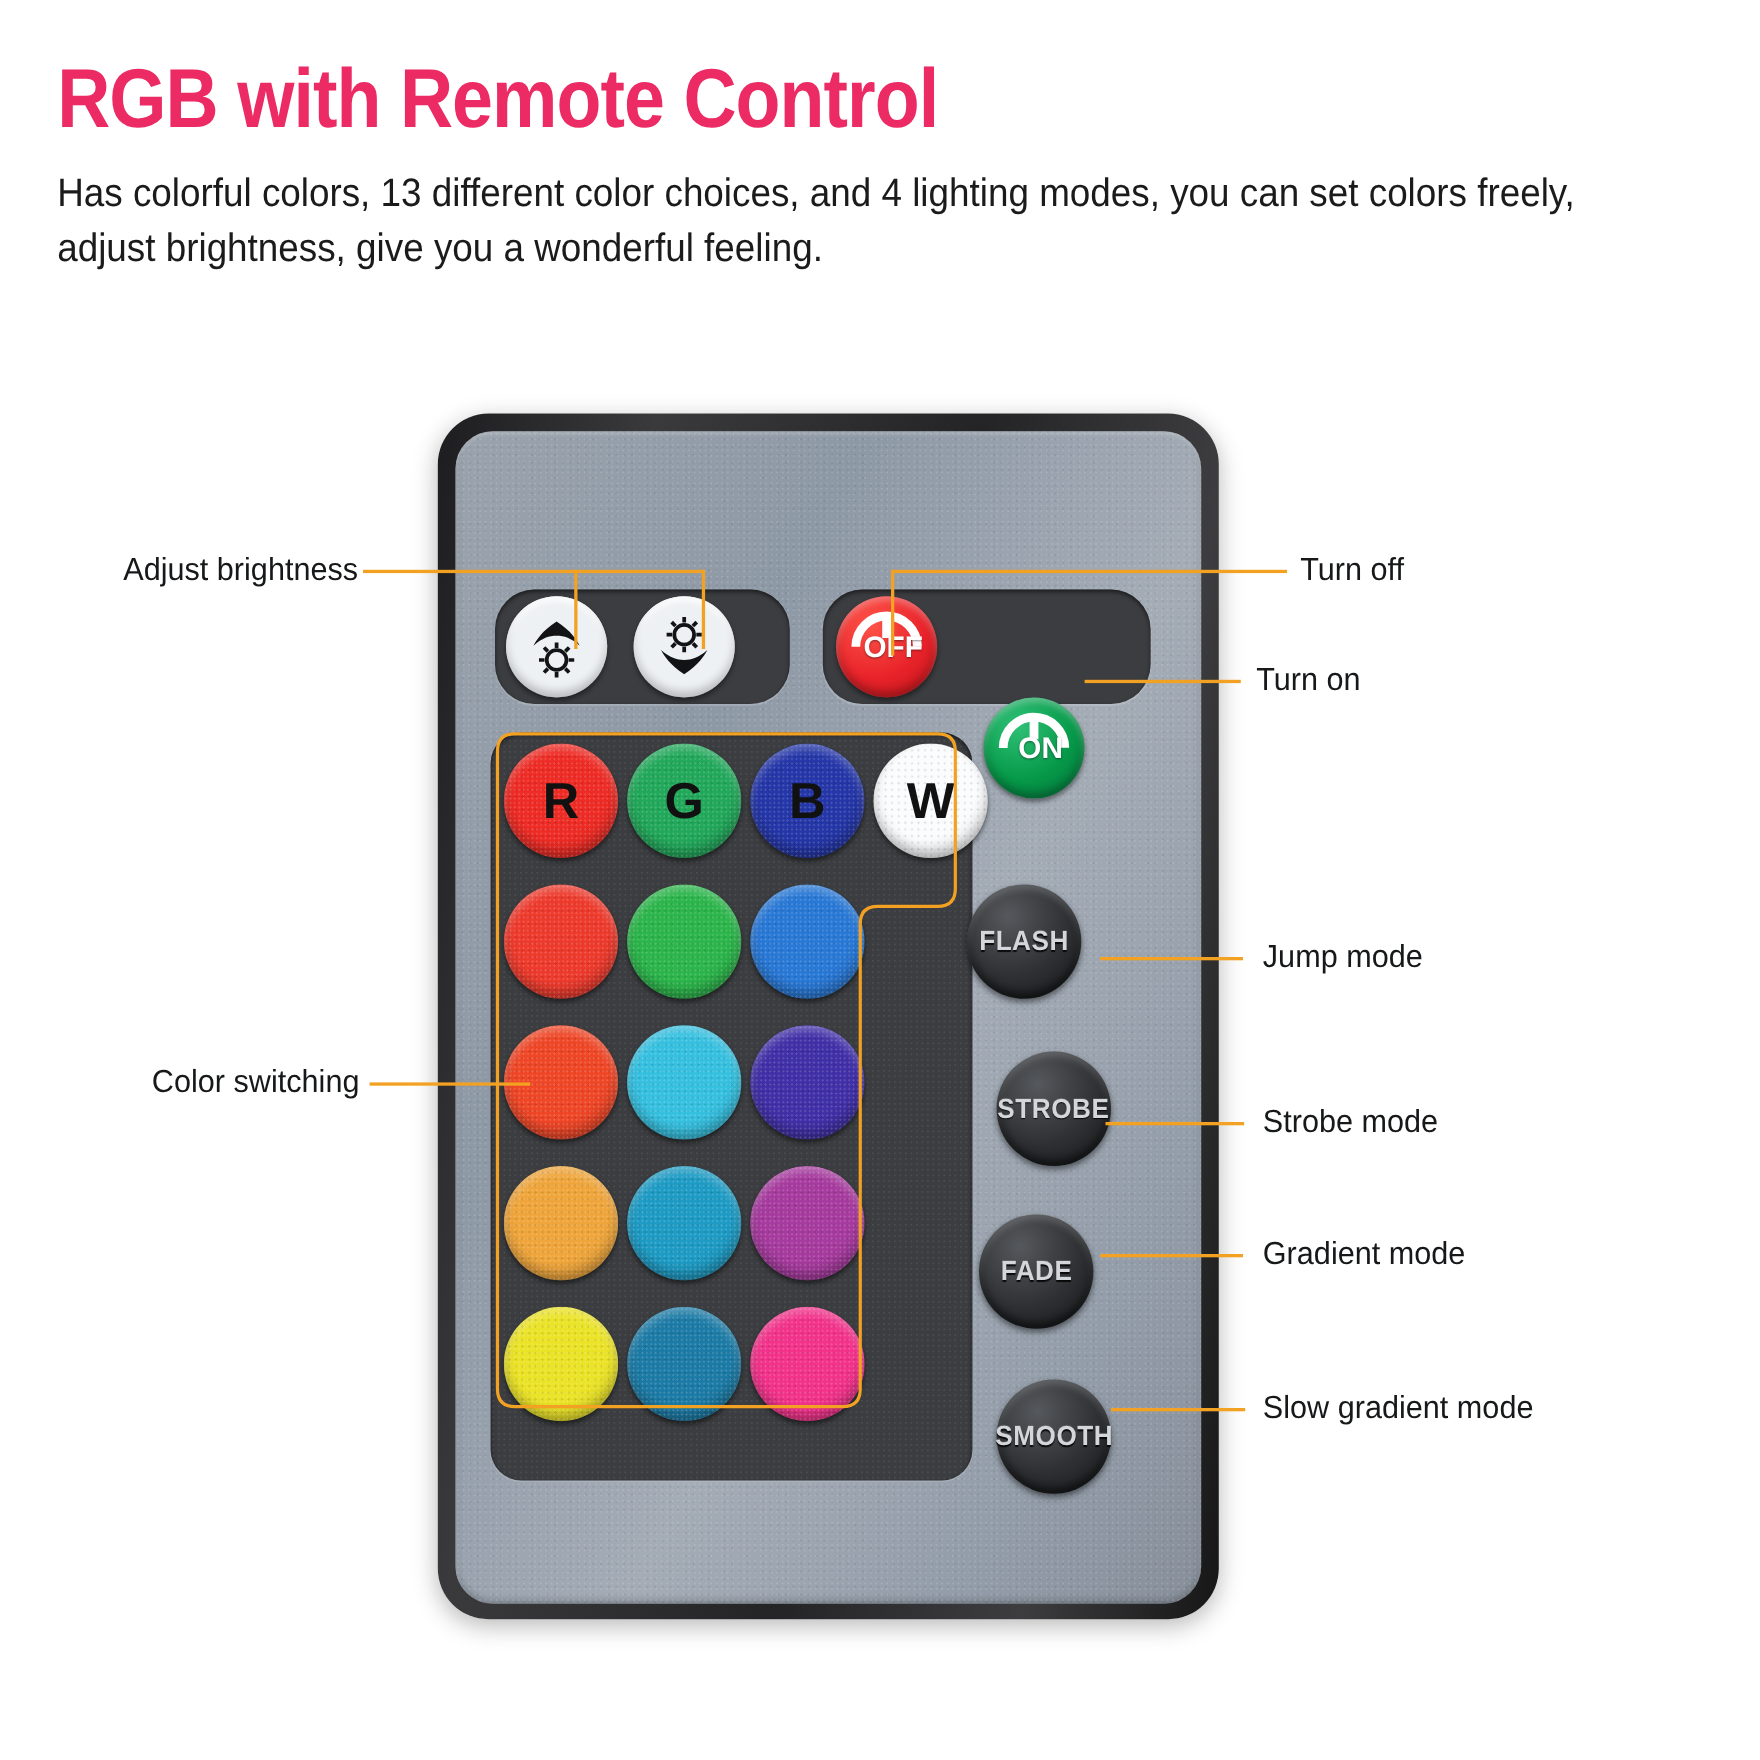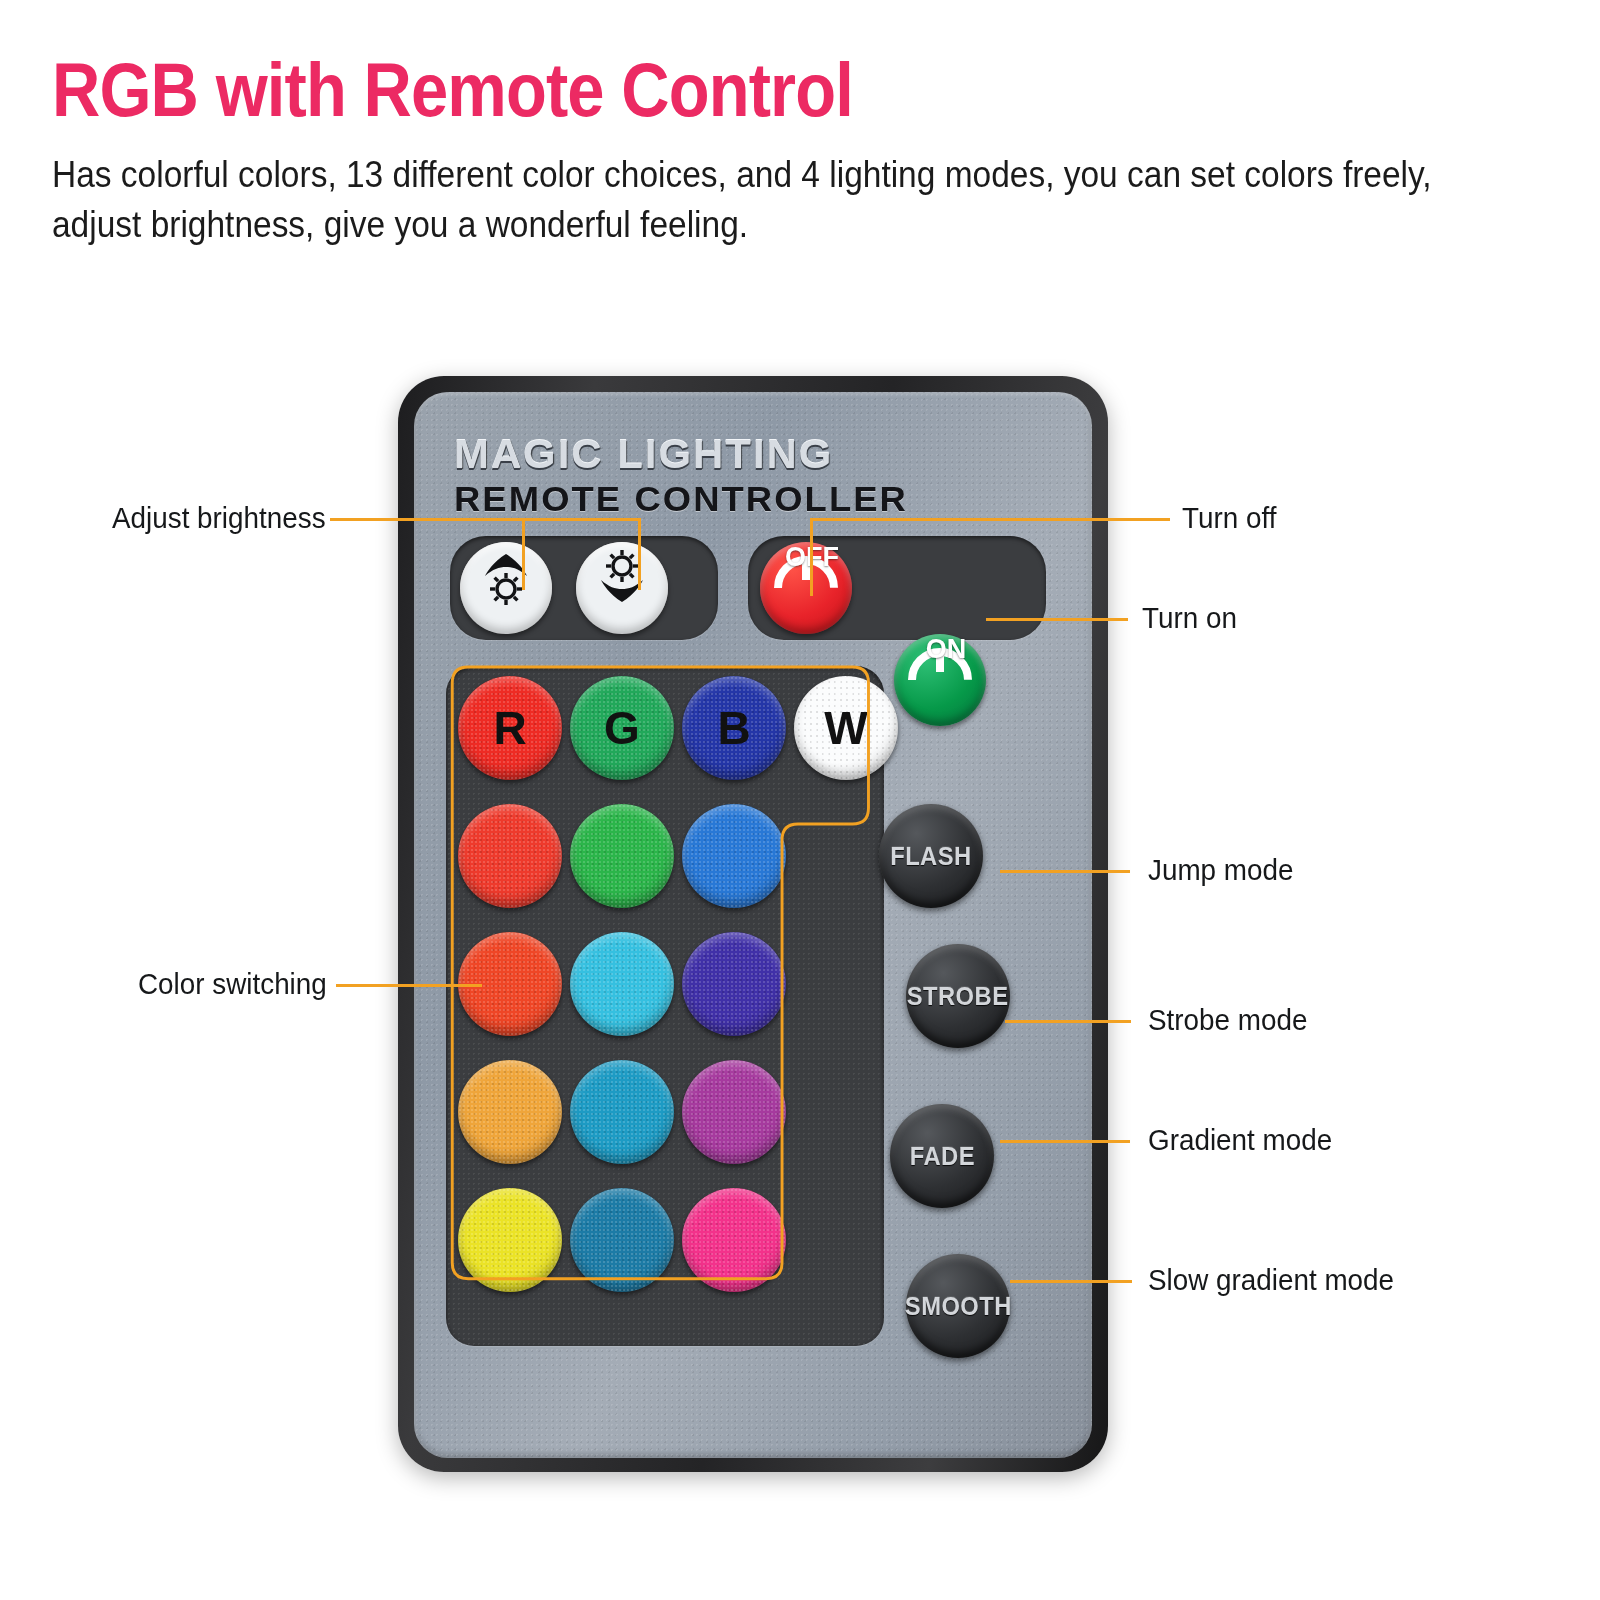--- a/index.html
+++ b/index.html
@@ -64,21 +64,21 @@
 
   
   .pad{
     position:absolute;background:#3b3d40;border-radius:36px;z-index:2;
     box-shadow:inset 0 2px 4px rgba(0,0,0,.55), 0 1px 1px rgba(255,255,255,.18);
   }
   #pad-bright{left:52px;top:160px;width:268px;height:104px;}
   #pad-power{left:350px;top:160px;width:298px;height:104px;}
 
   
-  .key{position:absolute;z-index:3;display:flex;align-items:flex-start;justify-content:center;}
+  .key{position:absolute;z-index:3;display:flex;align-items:center;justify-content:center;}
   .bright-key{
     width:92px;height:92px;border-radius:50%;background:#eef1f3;
     box-shadow:inset 0 -5px 8px rgba(0,0,0,.22), inset 0 4px 6px rgba(255,255,255,.9), 0 3px 5px rgba(0,0,0,.45);
   }
   #key-bright-up{left:62px;top:166px;}
   #key-bright-down{left:178px;top:166px;}
 
   .power-key{
     width:92px;height:92px;border-radius:50%;
     box-shadow:inset 0 -5px 9px rgba(0,0,0,.30), inset 0 4px 7px rgba(255,255,255,.35), 0 3px 5px rgba(0,0,0,.45);
@@ -153,24 +153,20 @@
 <body>
 
 <div id="header">
   <h1 id="title" style="color: rgb(236, 42, 99);">RGB with Remote Control</h1>
   <p id="subtitle">Has colorful colors, 13 different color choices, and 4 lighting modes, you can set colors freely, adjust brightness, give you a wonderful feeling.</p>
 </div>
 
 <div id="remote">
   <div id="face"></div>
 
-  <div id="brand">
-    <div class="brand-line" id="brand-1">MAGIC LIGHTING</div>
-    <div class="brand-line" id="brand-2">REMOTE CONTROLLER</div>
-  </div>
 
   <div class="pad" id="pad-bright"></div>
   <div class="pad" id="pad-power"></div>
 
   <div class="key bright-key" id="key-bright-up">
     <svg width="70" height="70" viewBox="0 0 70 70">
       <path d="M35 12 C48 20 54 30 56 34 C48 27 42 25 35 25 C28 25 22 27 14 34 C16 30 22 20 35 12 Z" fill="#121315"></path>
       <circle cx="35" cy="47" r="9" fill="none" stroke="#121315" stroke-width="3.4"></circle>
       <g stroke="#121315" stroke-width="3.4" stroke-linecap="butt">
         <line x1="35" y1="31" x2="35" y2="36"></line>
@@ -243,21 +239,21 @@
       <div class="color-key" style="left: 284px; top: 684px; background: radial-gradient(circle at 36% 28%, rgb(166, 58, 158) 0%, rgb(166, 58, 158) 58%, rgba(0, 0, 0, 0.22) 130%), rgb(166, 58, 158);"></div>
       <div class="color-key" style="left: 60px; top: 812px; background: radial-gradient(circle at 36% 28%, rgb(235, 227, 38) 0%, rgb(235, 227, 38) 58%, rgba(0, 0, 0, 0.22) 130%), rgb(235, 227, 38);"></div>
       <div class="color-key" style="left: 172px; top: 812px; background: radial-gradient(circle at 36% 28%, rgb(28, 123, 166) 0%, rgb(28, 123, 166) 58%, rgba(0, 0, 0, 0.22) 130%), rgb(28, 123, 166);"></div>
       <div class="color-key" style="left: 284px; top: 812px; background: radial-gradient(circle at 36% 28%, rgb(243, 50, 139) 0%, rgb(243, 50, 139) 58%, rgba(0, 0, 0, 0.22) 130%), rgb(243, 50, 139);"></div>
     </div>
 
   <div id="mode-keys">
       <div class="mode-key" style="left: 481px; top: 428px;">
         <span>FLASH</span>
       </div>
-      <div class="mode-key" style="left: 508px; top: 568px;">
+      <div class="mode-key" style="left: 508px; top: 580px;">
         <span>STROBE</span>
       </div>
       <div class="mode-key" style="left: 492px; top: 728px;">
         <span>FADE</span>
       </div>
       <div class="mode-key" style="left: 508px; top: 878px;">
         <span>SMOOTH</span>
       </div>
     </div>
 

